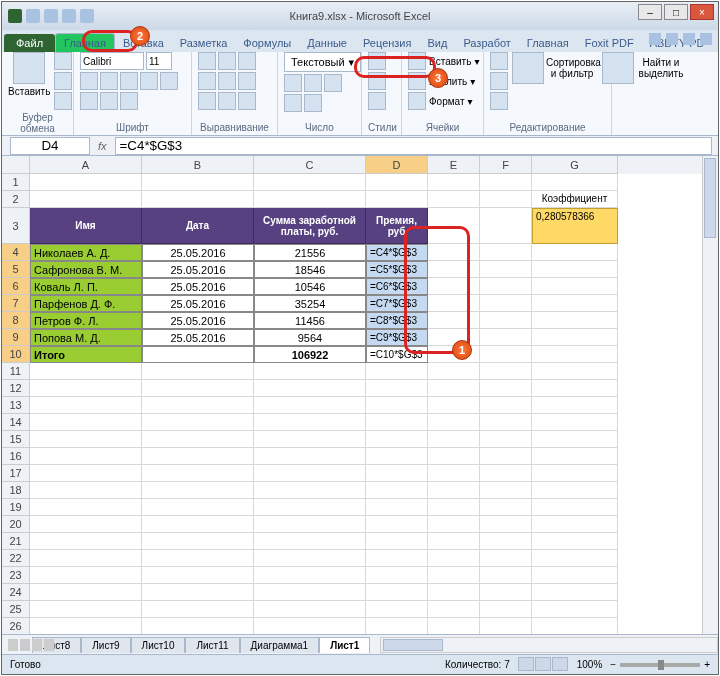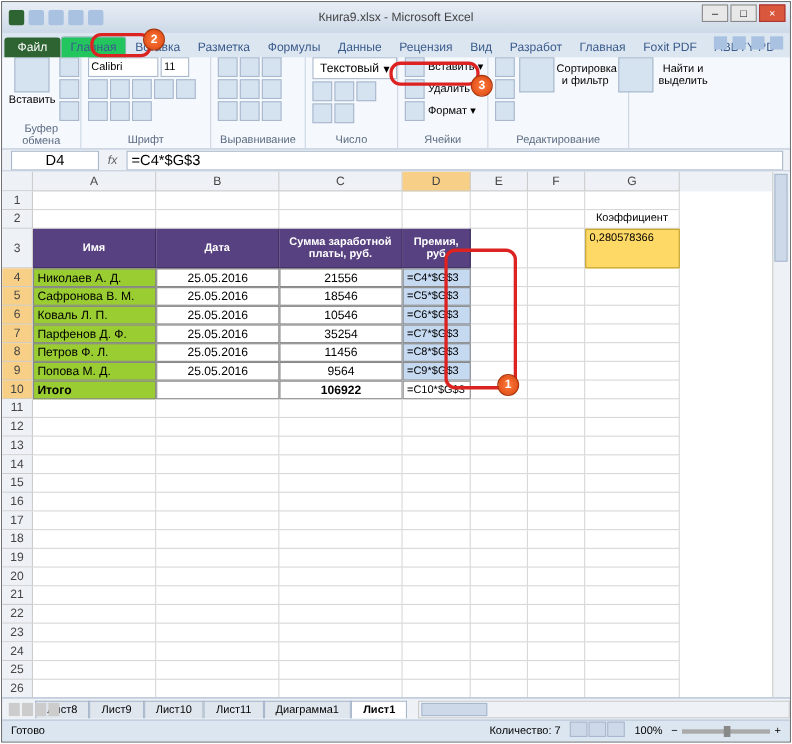--- a/index.html
+++ b/index.html
@@ -195,20 +195,28 @@
           <span class="ico"></span>
         </div>
         <div class="btn-row">
           <span class="ico"></span>
           <span class="ico"></span>
         </div>
       </div>
       <div class="group-label">Число</div>
     </div>
 
+    <div class="group" style="width:40px">
+      <div class="group-content btn-col">
+        <span class="ico"></span>
+        <span class="ico"></span>
+        <span class="ico"></span>
+      </div>
+      <div class="group-label">Стили</div>
+    </div>
 
     <div class="group" style="width:82px">
       <div class="group-content btn-col">
         <div class="cells-btn"><span class="ico"></span><span>Вставить</span> ▾</div>
         <div class="cells-btn"><span class="ico"></span><span>Удалить</span> ▾</div>
         <div class="cells-btn"><span class="ico"></span><span>Формат</span> ▾</div>
       </div>
       <div class="group-label">Ячейки</div>
     </div>
 

